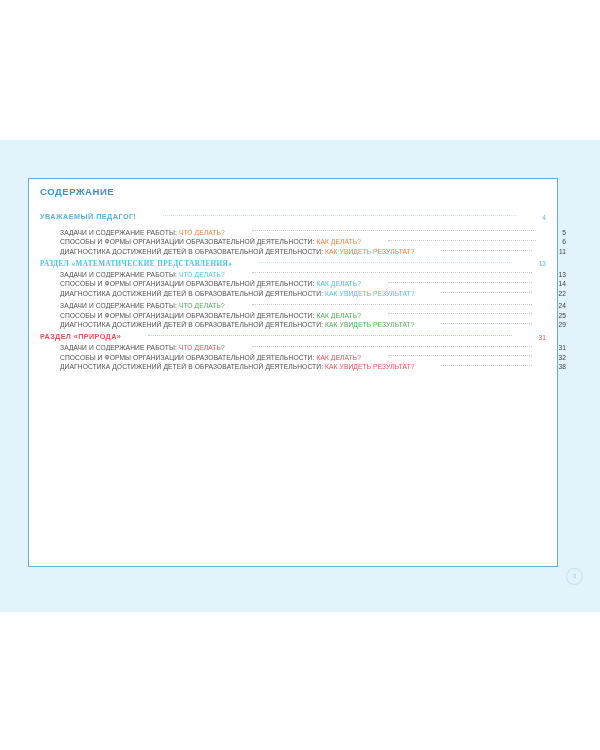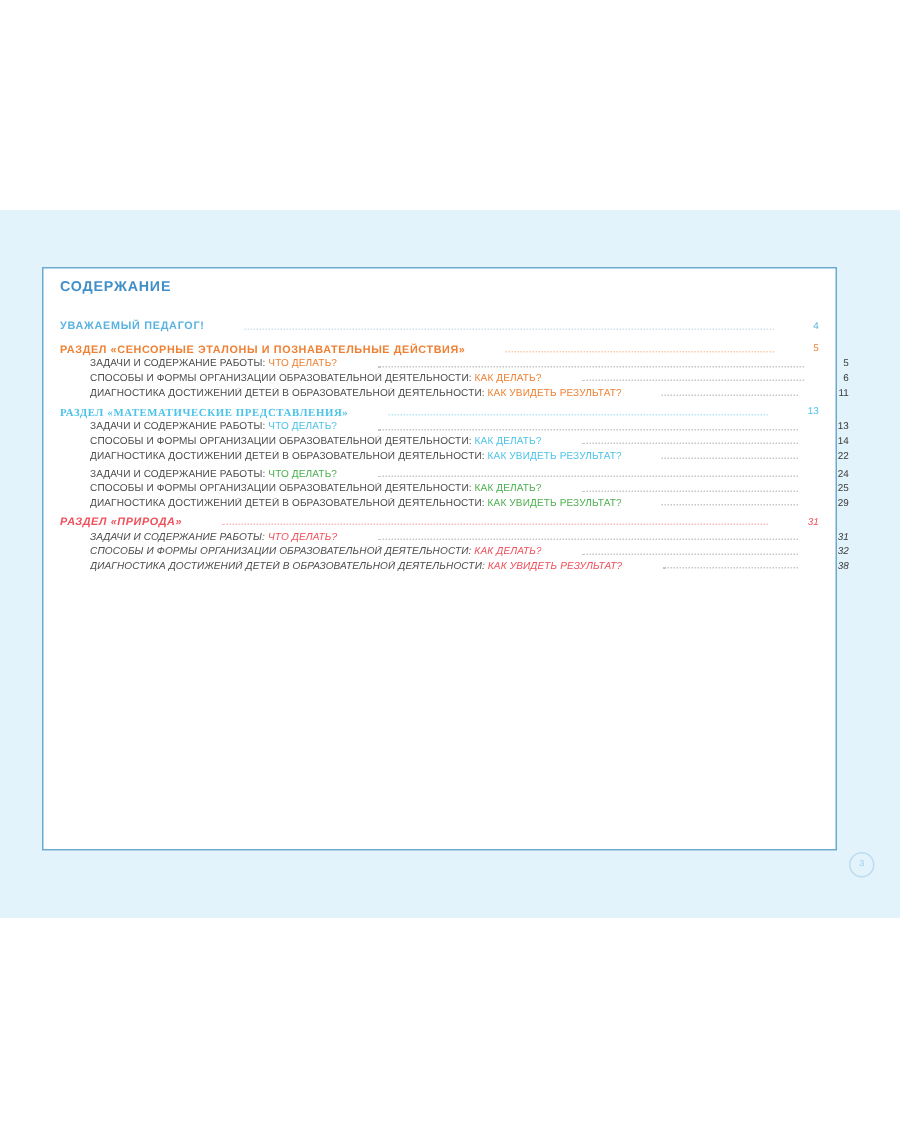--- a/index.html
+++ b/index.html
@@ -59,21 +59,21 @@
     font-weight: bold;
     letter-spacing: 0.55px;
     color: #3f8fc9;
     margin: 0 0 16px 0;
     line-height: 1.1;
   }
 
   
   .entry {
     display: flex;
-    align-items: flex-end;
+    align-items: center;
     width: 100%;
     line-height: 1.12;
     margin-bottom: 2.4px;
     white-space: nowrap;
     gap: 25px;
   }
   .entry .label {
     flex: 0 0 auto;
     overflow: hidden;
   }
@@ -130,21 +130,21 @@
   .lvl-sub .label {
     font-size: 6.7px;
     letter-spacing: 0.09px;
     color: #4c4c4c;
   }
   .lvl-sub .q {
     
   }
 
   .group { margin-bottom: 4.5px; }
-  .group:last-child { margin-bottom: 0; font-style: italic; }
+  .group:last-child { margin-bottom: 0; }
 
   
   .folio {
     position: absolute;
     left: 566px;
     top: 568px;
     width: 15px;
     height: 15px;
     border: 1px solid #bcdcee;
     border-radius: 50%;
@@ -168,25 +168,20 @@
       <div class="toc-title">СОДЕРЖАНИЕ</div>
 
       <div class="entry lvl-greeting">
         <span class="label">УВАЖАЕМЫЙ ПЕДАГОГ!</span>
         <span class="leader"></span>
         <span class="pageno">4</span>
       </div>
 
       <div id="sections-host">
           <div class="group">
-            <div class="entry lvl-section">
-              <span class="label" style="color: rgb(239, 128, 51);">РАЗДЕЛ «СЕНСОРНЫЕ ЭТАЛОНЫ И ПОЗНАВАТЕЛЬНЫЕ ДЕЙСТВИЯ»</span>
-              <span class="leader" style="border-bottom-color: rgba(239, 128, 51, 0.4);"></span>
-              <span class="pageno" style="color: rgb(239, 128, 51);">5</span>
-            </div>
             <div class="entry lvl-sub">
               <span class="label"><span>ЗАДАЧИ И СОДЕРЖАНИЕ РАБОТЫ: </span><span class="q" style="color: rgb(239, 128, 51);">ЧТО ДЕЛАТЬ?</span></span>
               <span class="leader"></span>
               <span class="pageno">5</span>
             </div>
             <div class="entry lvl-sub">
               <span class="label"><span>СПОСОБЫ И ФОРМЫ ОРГАНИЗАЦИИ ОБРАЗОВАТЕЛЬНОЙ ДЕЯТЕЛЬНОСТИ: </span><span class="q" style="color: rgb(239, 128, 51);">КАК ДЕЛАТЬ?</span></span>
               <span class="leader"></span>
               <span class="pageno">6</span>
             </div>

